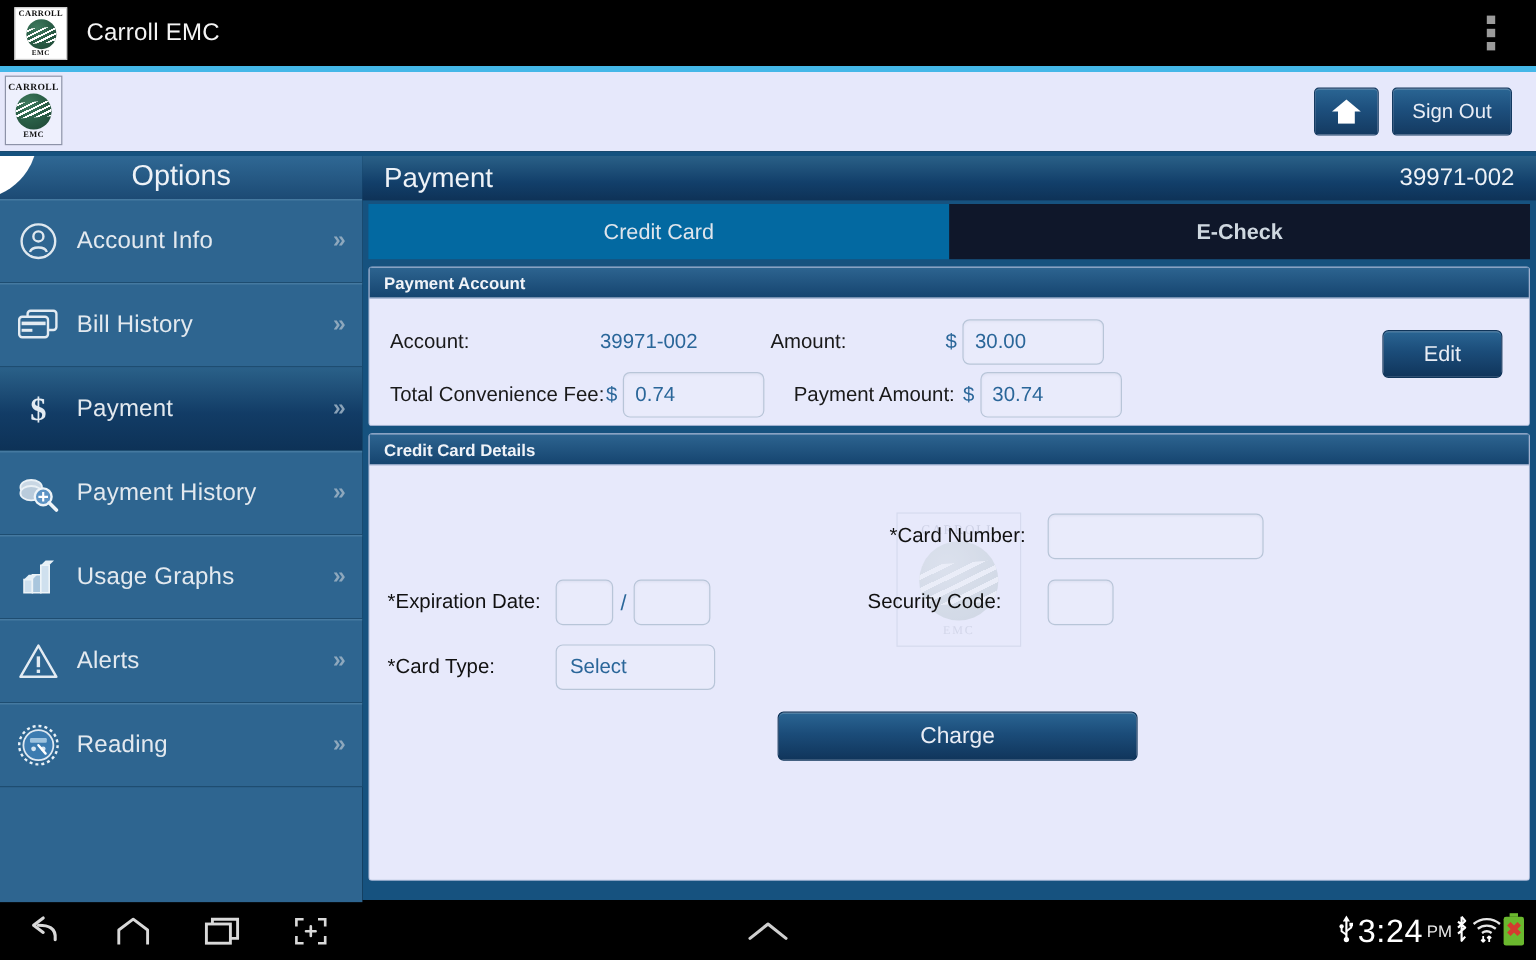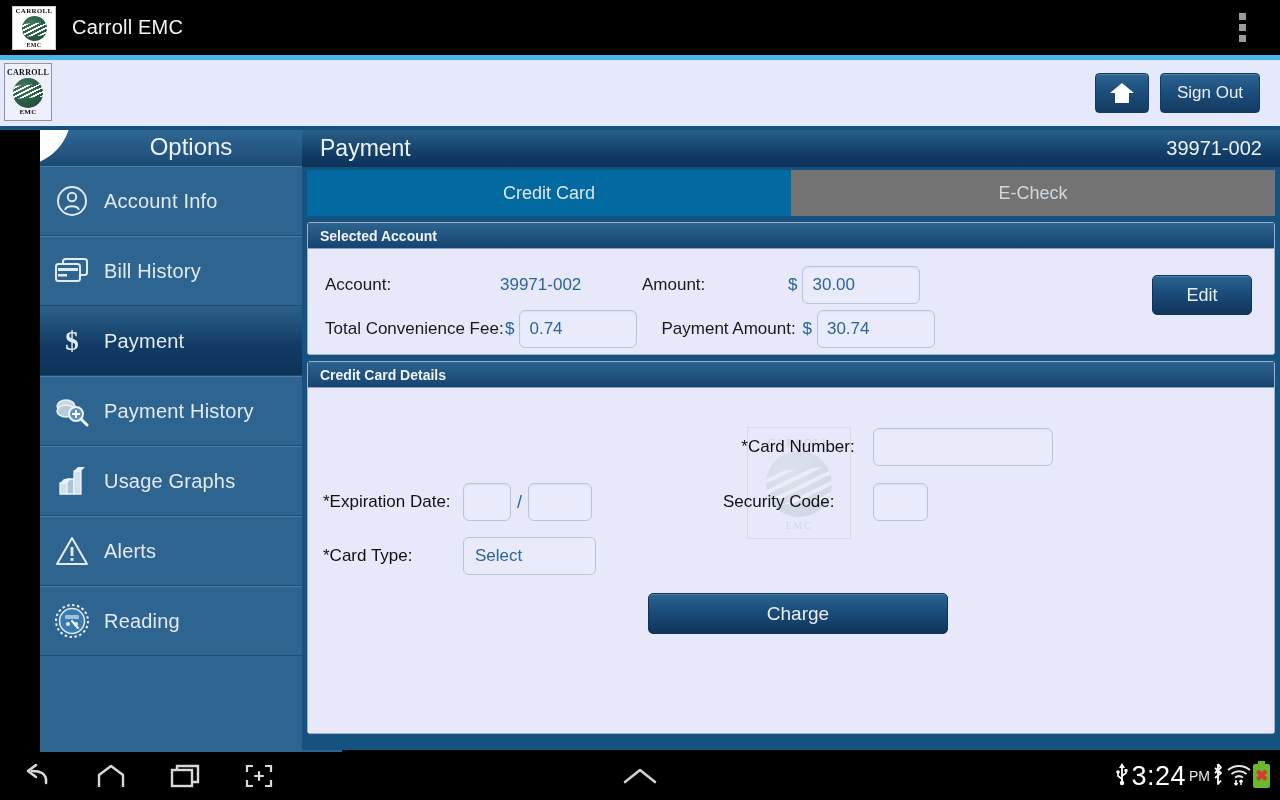--- a/index.html
+++ b/index.html
@@ -75,21 +75,20 @@
   }
   .home-ico::after {
     content:""; position:absolute; left:5px; top:9px; width:14px; height:11px; background:#fff;
   }
   .hdr-rule { position:absolute; left:0; top:126px; width:1280px; height:4px; background:#15527f; }
 
   
   .sidebar {
     position:absolute; left:0; top:130px; width:302px; height:622px;
     background:#2e6590;
-    margin-left:40px;
   }
   .opt-header {
     position:relative; height:36px; width:302px;
     background:linear-gradient(to bottom,#2f6894 0%,#1c4a74 100%);
     color:#eef2f7; font-size:24px; text-align:center; line-height:34px;
   }
   .curl {
     position:absolute; left:0; top:0; width:42px; height:36px; overflow:hidden;
   }
   .curl::before {
@@ -130,21 +129,21 @@
   }
   .page-title { font-size:23px; }
   .page-acct { font-size:20px; }
 
   .tabs { display:flex; margin:3px 5px 0 5px; height:46px; }
   .tab {
     flex:1; display:flex; align-items:center; justify-content:center;
     font-size:18px; color:#cfd8e0;
   }
   .tab.active { background:#0369a1; color:#dfe5ec; }
-  .tab.inactive { background:#737373; }
+  .tab.inactive { background:#0f172a;font-weight:bold; }
 
   .panel {
     margin:6px 5px 0 5px;
     background:#e7e9fb;
     border:1px solid #9fb0cf;
     border-radius:3px;
   }
   .panel-head {
     height:26px; display:flex; align-items:center; padding-left:12px;
     background:linear-gradient(to bottom,#2d6490 0%,#15446f 100%);
@@ -371,21 +370,21 @@
       <span class="page-title">Payment</span>
       <span class="page-acct">39971-002</span>
     </div>
 
     <div class="tabs">
       <div class="tab active">Credit Card</div>
       <div class="tab inactive">E-Check</div>
     </div>
 
     <div class="panel">
-      <div class="panel-head">Selected Account</div>
+      <div class="panel-head">Payment Account</div>
       <div class="panel-body sa-body">
 
         <div class="sa-row">
           <span class="lbl" style="width:192px; padding-left:17px;">Account:</span>
           <span class="val-blue" style="width:142px;">39971-002</span>
           <span class="lbl" style="width:146px;">Amount:</span>
           <span class="dollar">$</span>
           <span class="field" style="width:118px; height:38px;">30.00</span>
         </div>
 

